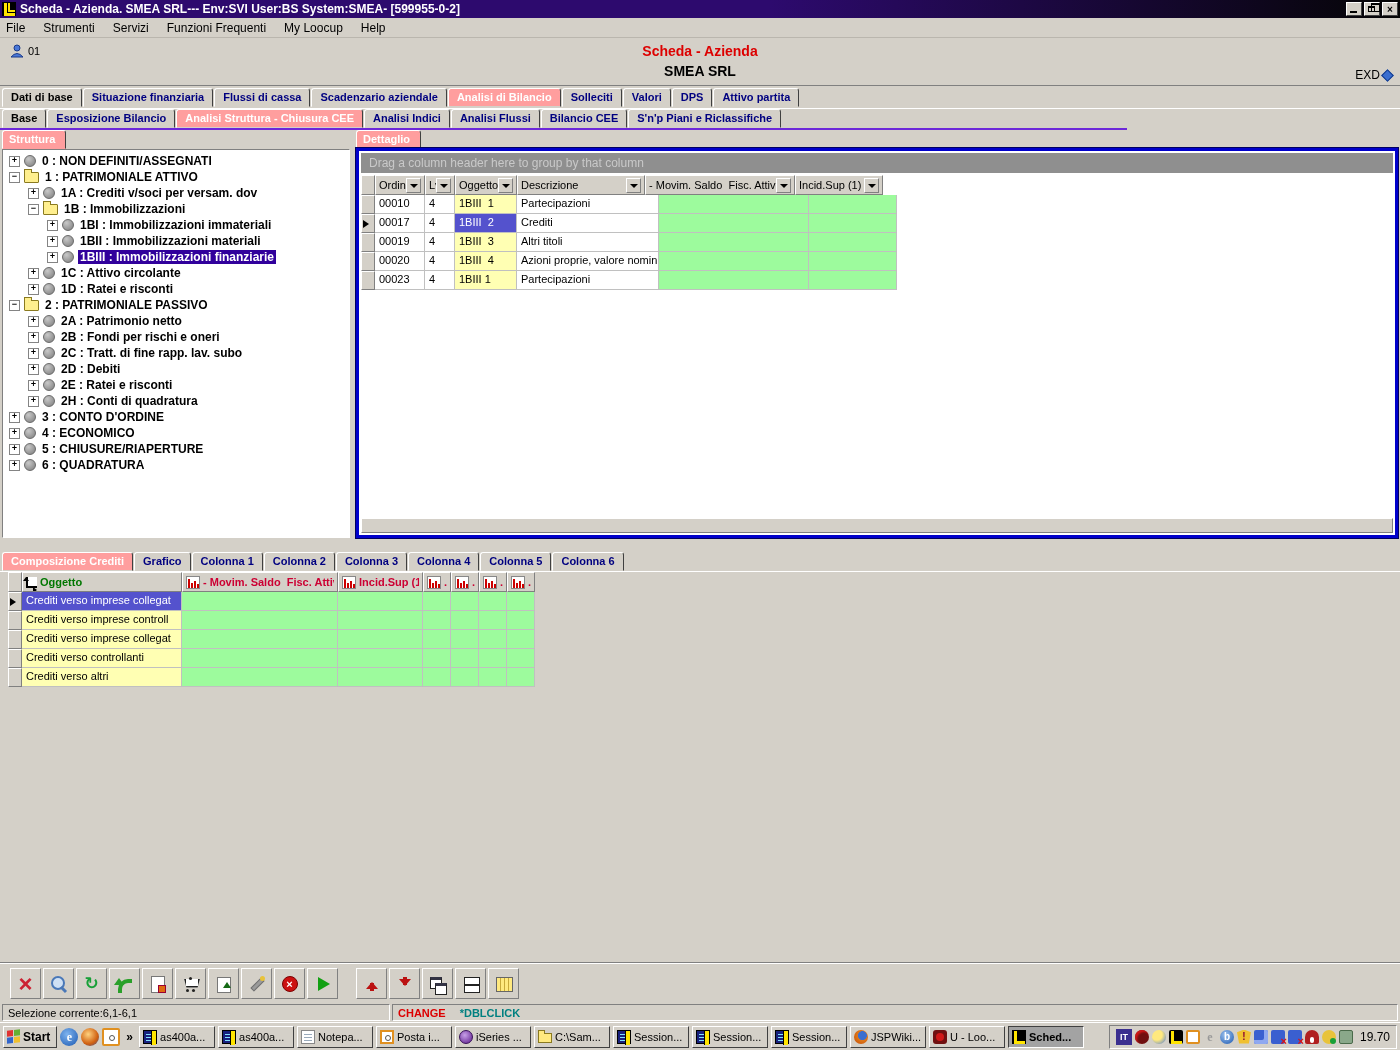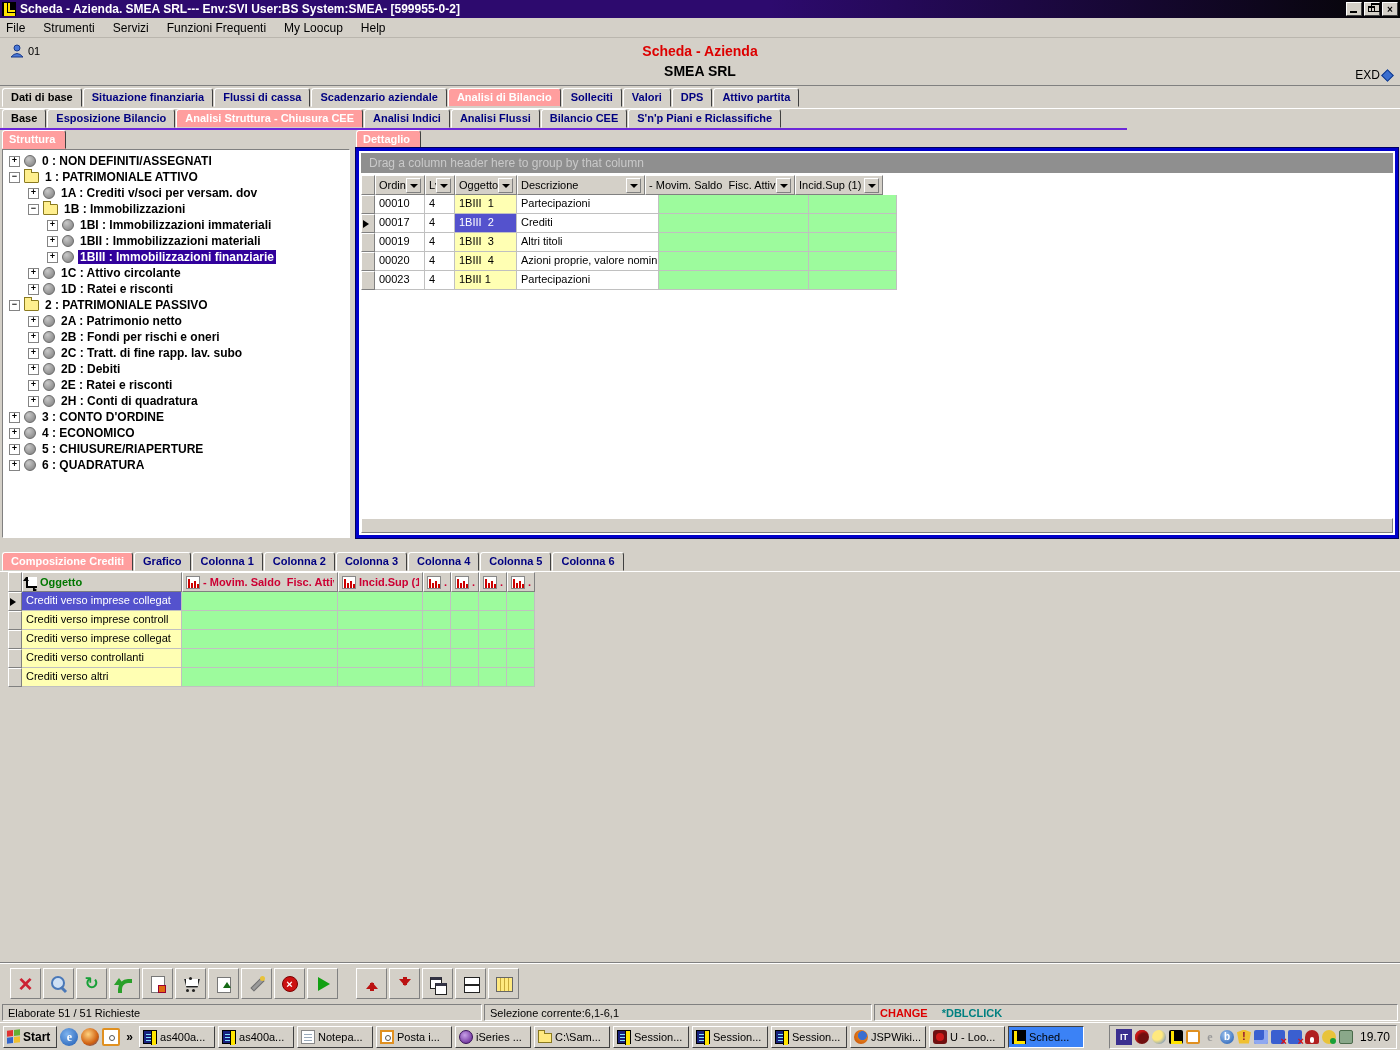--- a/index.html
+++ b/index.html
@@ -161,21 +161,21 @@
   .flag span:nth-child(3){background:#3366cc;}
   .flag span:nth-child(4){background:#f0c030;}
   .ql{width:18px;height:18px;border-radius:2px;position:relative;flex:0 0 auto;}
   .ql-ie{background:radial-gradient(circle at 40% 35%,#7fb4ef,#1a57b0);border-radius:50%;color:#fff;font:bold 12px/18px "Liberation Serif",serif;text-align:center;}
   .ql-mp{background:radial-gradient(circle at 40% 35%,#ffd27f,#d06010 60%,#3050a0);border-radius:50%;}
   .ql-clock{background:#fff;border:2px solid #e09020;}
   .ql-clock::before{content:"";position:absolute;left:5px;top:5px;width:4px;height:4px;border-radius:50%;border:1px solid #555;}
   #ql-overflow{font-weight:bold;font-size:12px;padding:0 3px;}
   .task-btn{height:22px;flex:0 0 76px;background:#d4d0c8;border:1px solid;border-color:#ffffff #404040 #404040 #ffffff;
             display:flex;align-items:center;gap:3px;padding:0 3px;font-size:11px;white-space:nowrap;overflow:hidden;}
-  .task-btn.active{background:#3b82f6;border-color:#404040 #ffffff #ffffff #404040;font-weight:normal;}
+  .task-btn.active{background:#a3a3a3;border-color:#404040 #ffffff #ffffff #404040;font-weight:bold;}
   .ti{width:14px;height:14px;flex:0 0 auto;position:relative;}
   .ti-terminal{background:#18207c;border:1px solid #000;}
   .ti-terminal::before{content:"";position:absolute;left:2px;top:3px;width:6px;height:1px;background:#7fe0ff;box-shadow:0 3px 0 #7fe0ff,0 6px 0 #7fe0ff;}
   .ti-terminal::after{content:"";position:absolute;right:0px;top:0;width:4px;height:14px;background:#ffe400;border-left:1px solid #000;}
   .ti-notepad{background:#fff;border:1px solid #888;}
   .ti-notepad::before{content:"";position:absolute;left:2px;top:3px;width:8px;height:1px;background:#9ab;box-shadow:0 3px 0 #9ab,0 6px 0 #9ab;}
   .ti-clock{background:#fff;border:2px solid #e09020;}
   .ti-clock::before{content:"";position:absolute;left:3px;top:3px;width:4px;height:4px;border-radius:50%;border:1px solid #555;}
   .ti-iseries{background:radial-gradient(circle at 40% 35%,#c79fe8,#5a1a8a);border-radius:50%;border:1px solid #38105a;}
   .ti-folder{background:#ffe97f;border:1px solid #8a7a20;height:10px!important;margin-top:3px;}
@@ -562,23 +562,20 @@
     </button>
     <button class="tb-btn">
       <span class="tbi ico-tile"></span>
     </button>
     <button class="tb-btn">
       <span class="tbi ico-columns"></span>
     </button>
   </div>
 
 <div id="statusbar">
-  <div class="sb-panel" id="sb-left">
-      <span>Elaborate 51 / 51 Richieste</span>
-    </div>
   <div class="sb-panel" id="sb-mid">
       <span>Selezione corrente:6,1-6,1</span>
     </div>
   <div class="sb-panel" id="sb-right">
     <span id="sb-mode">CHANGE</span>
     <span id="sb-action">*DBLCLICK</span>
   </div>
 </div>
 
 <div id="taskbar">

